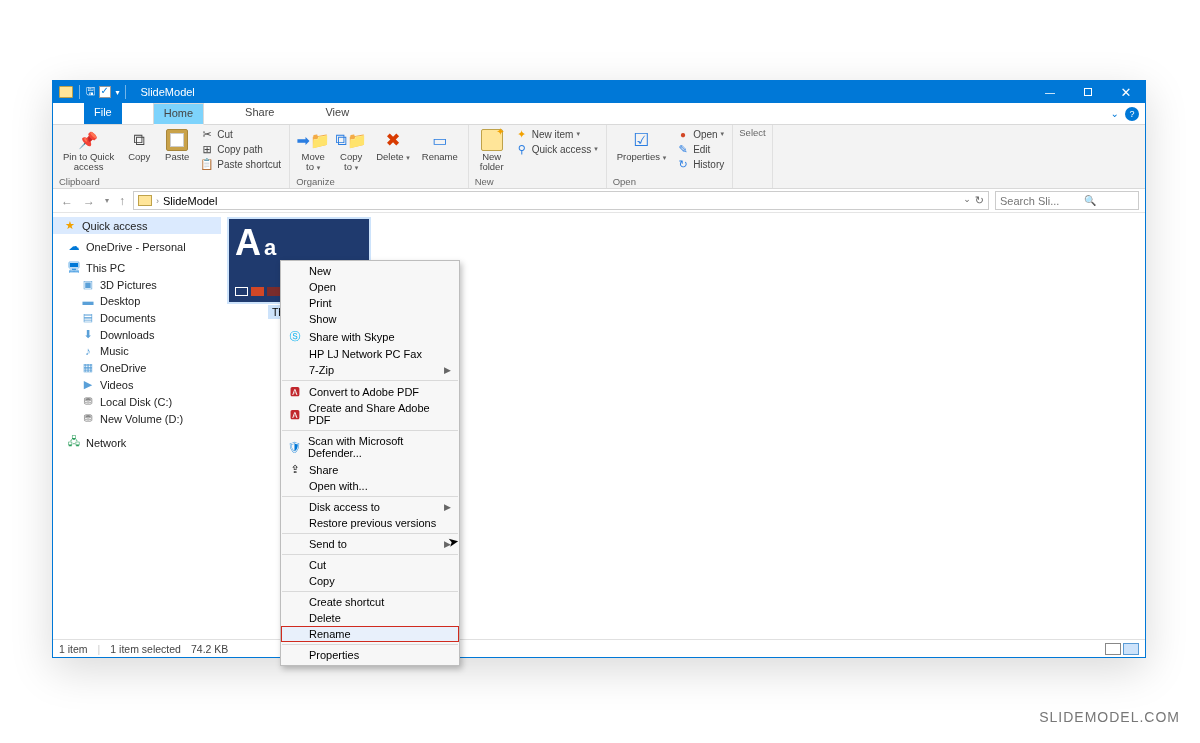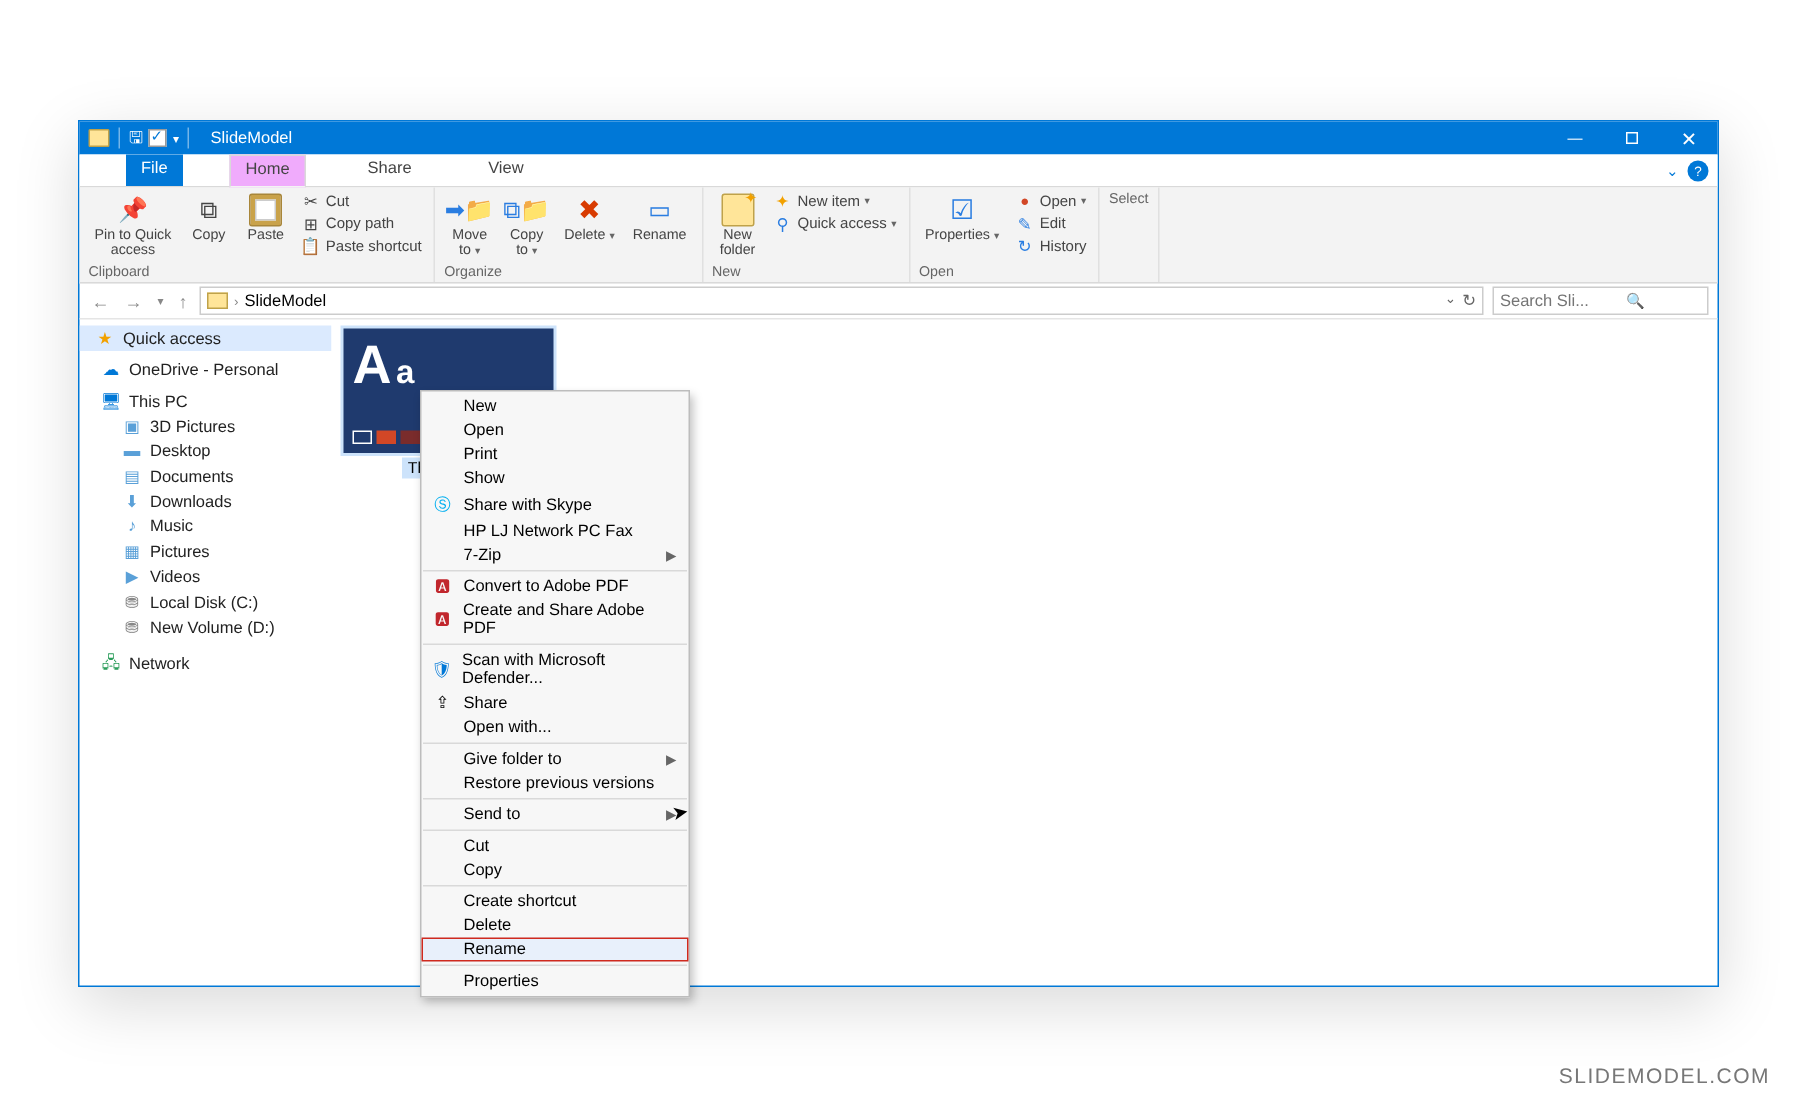--- a/index.html
+++ b/index.html
@@ -24,21 +24,21 @@
 .titlebar .winctrls { margin-left:auto; display:flex; }
 .titlebar .winctrls div { width:38px; height:22px; display:flex; align-items:center; justify-content:center; font-size:10px; }
 .titlebar .winctrls .close { background:transparent; }
 .titlebar .winctrls .sq { width:8px;height:8px;border:1px solid #fff;}
 .titlebar .winctrls .x {font-size:13px;}
 
 
 .tabs { height:22px; background:#fff; border-bottom:1px solid #d9d9d9; display:flex; font-size:11px;}
 .tabs .tab { padding:3px 10px; color:#444;margin-left:31px; }
 .tabs .tab.file { background:#0078d7; color:#fff; }
-.tabs .tab.active { background:#f0abfc; border:1px solid #d9d9d9; border-bottom:1px solid #f3f3f3; margin-bottom:-1px;}
+.tabs .tab.active { background:#7dd3fc; border:1px solid #d9d9d9; border-bottom:1px solid #f3f3f3; margin-bottom:-1px;}
 .tabs .help { margin-left:auto; display:flex; align-items:center; gap:6px; padding-right:6px; color:#0078d7;}
 .tabs .help .chev { font-size:10px;}
 .tabs .help .q { width:14px;height:14px;border-radius:50%;background:#0078d7;color:#fff;display:flex;align-items:center;justify-content:center;font-size:9px;}
 
 
 .ribbon { height:64px; background:#f3f3f3; border-bottom:1px solid #d9d9d9; display:flex; font-size:10px; color:#444;}
 .group { border-right:1px solid #e0e0e0; padding:2px 6px 0 6px; display:flex; flex-direction:column; }
 .group .body { flex:1; display:flex; align-items:flex-start; gap:4px;}
 .group .label { text-align:left; font-size:9.5px; color:#666; padding-bottom:1px;}
 .bigbtn { display:flex; flex-direction:column; align-items:center; gap:1px; padding:2px 4px; min-width:34px;}
@@ -310,21 +310,21 @@
         <div class="item sub">
             <span class="tico" style="color:#5aa0d8;">⬇</span>
             <span>Downloads</span>
           </div>
         <div class="item sub">
             <span class="tico" style="color:#5aa0d8;">♪</span>
             <span>Music</span>
           </div>
         <div class="item sub">
             <span class="tico" style="color:#5aa0d8;">▦</span>
-            <span>Pictures</span>
+            <span>OneDrive</span>
           </div>
         <div class="item sub">
             <span class="tico" style="color:#5aa0d8;">▶</span>
             <span>Videos</span>
           </div>
         <div class="item sub">
             <span class="tico" style="color:#888;">⛃</span>
             <span>Local Disk (C:)</span>
           </div>
         <div class="item sub">
@@ -355,20 +355,30 @@
             <span style="background:#bfcad6;"></span>
             <span style="background:#fff;"></span>
           </div>
           <div class="ppt">P</div>
         </div>
         <div class="fname">Theme1.thmx</div>
       </div>
     </div>
   </div>
 
+  <div class="status">
+    <span>1 item</span>
+    <span style="color:#ccc;">|</span>
+    <span>1 item selected</span>
+    <span>74.2 KB</span>
+    <div class="view">
+      <span></span>
+      <span class="act"></span>
+    </div>
+  </div>
 </div>
 
 <div class="ctx">
   <div class="row">
       <span class="cico"></span>
       <span>New</span>
     </div>
   <div class="row">
       <span class="cico"></span>
       <span>Open</span>
@@ -412,21 +422,21 @@
       <span class="cico">⇪</span>
       <span>Share</span>
     </div>
   <div class="row">
       <span class="cico"></span>
       <span>Open with...</span>
     </div>
   <hr>
   <div class="row">
       <span class="cico"></span>
-      <span>Give folder to</span>
+      <span>Disk access to</span>
       <span class="arw">▶</span>
     </div>
   <div class="row">
       <span class="cico"></span>
       <span>Restore previous versions</span>
     </div>
   <hr>
   <div class="row">
       <span class="cico"></span>
       <span>Send to</span>

